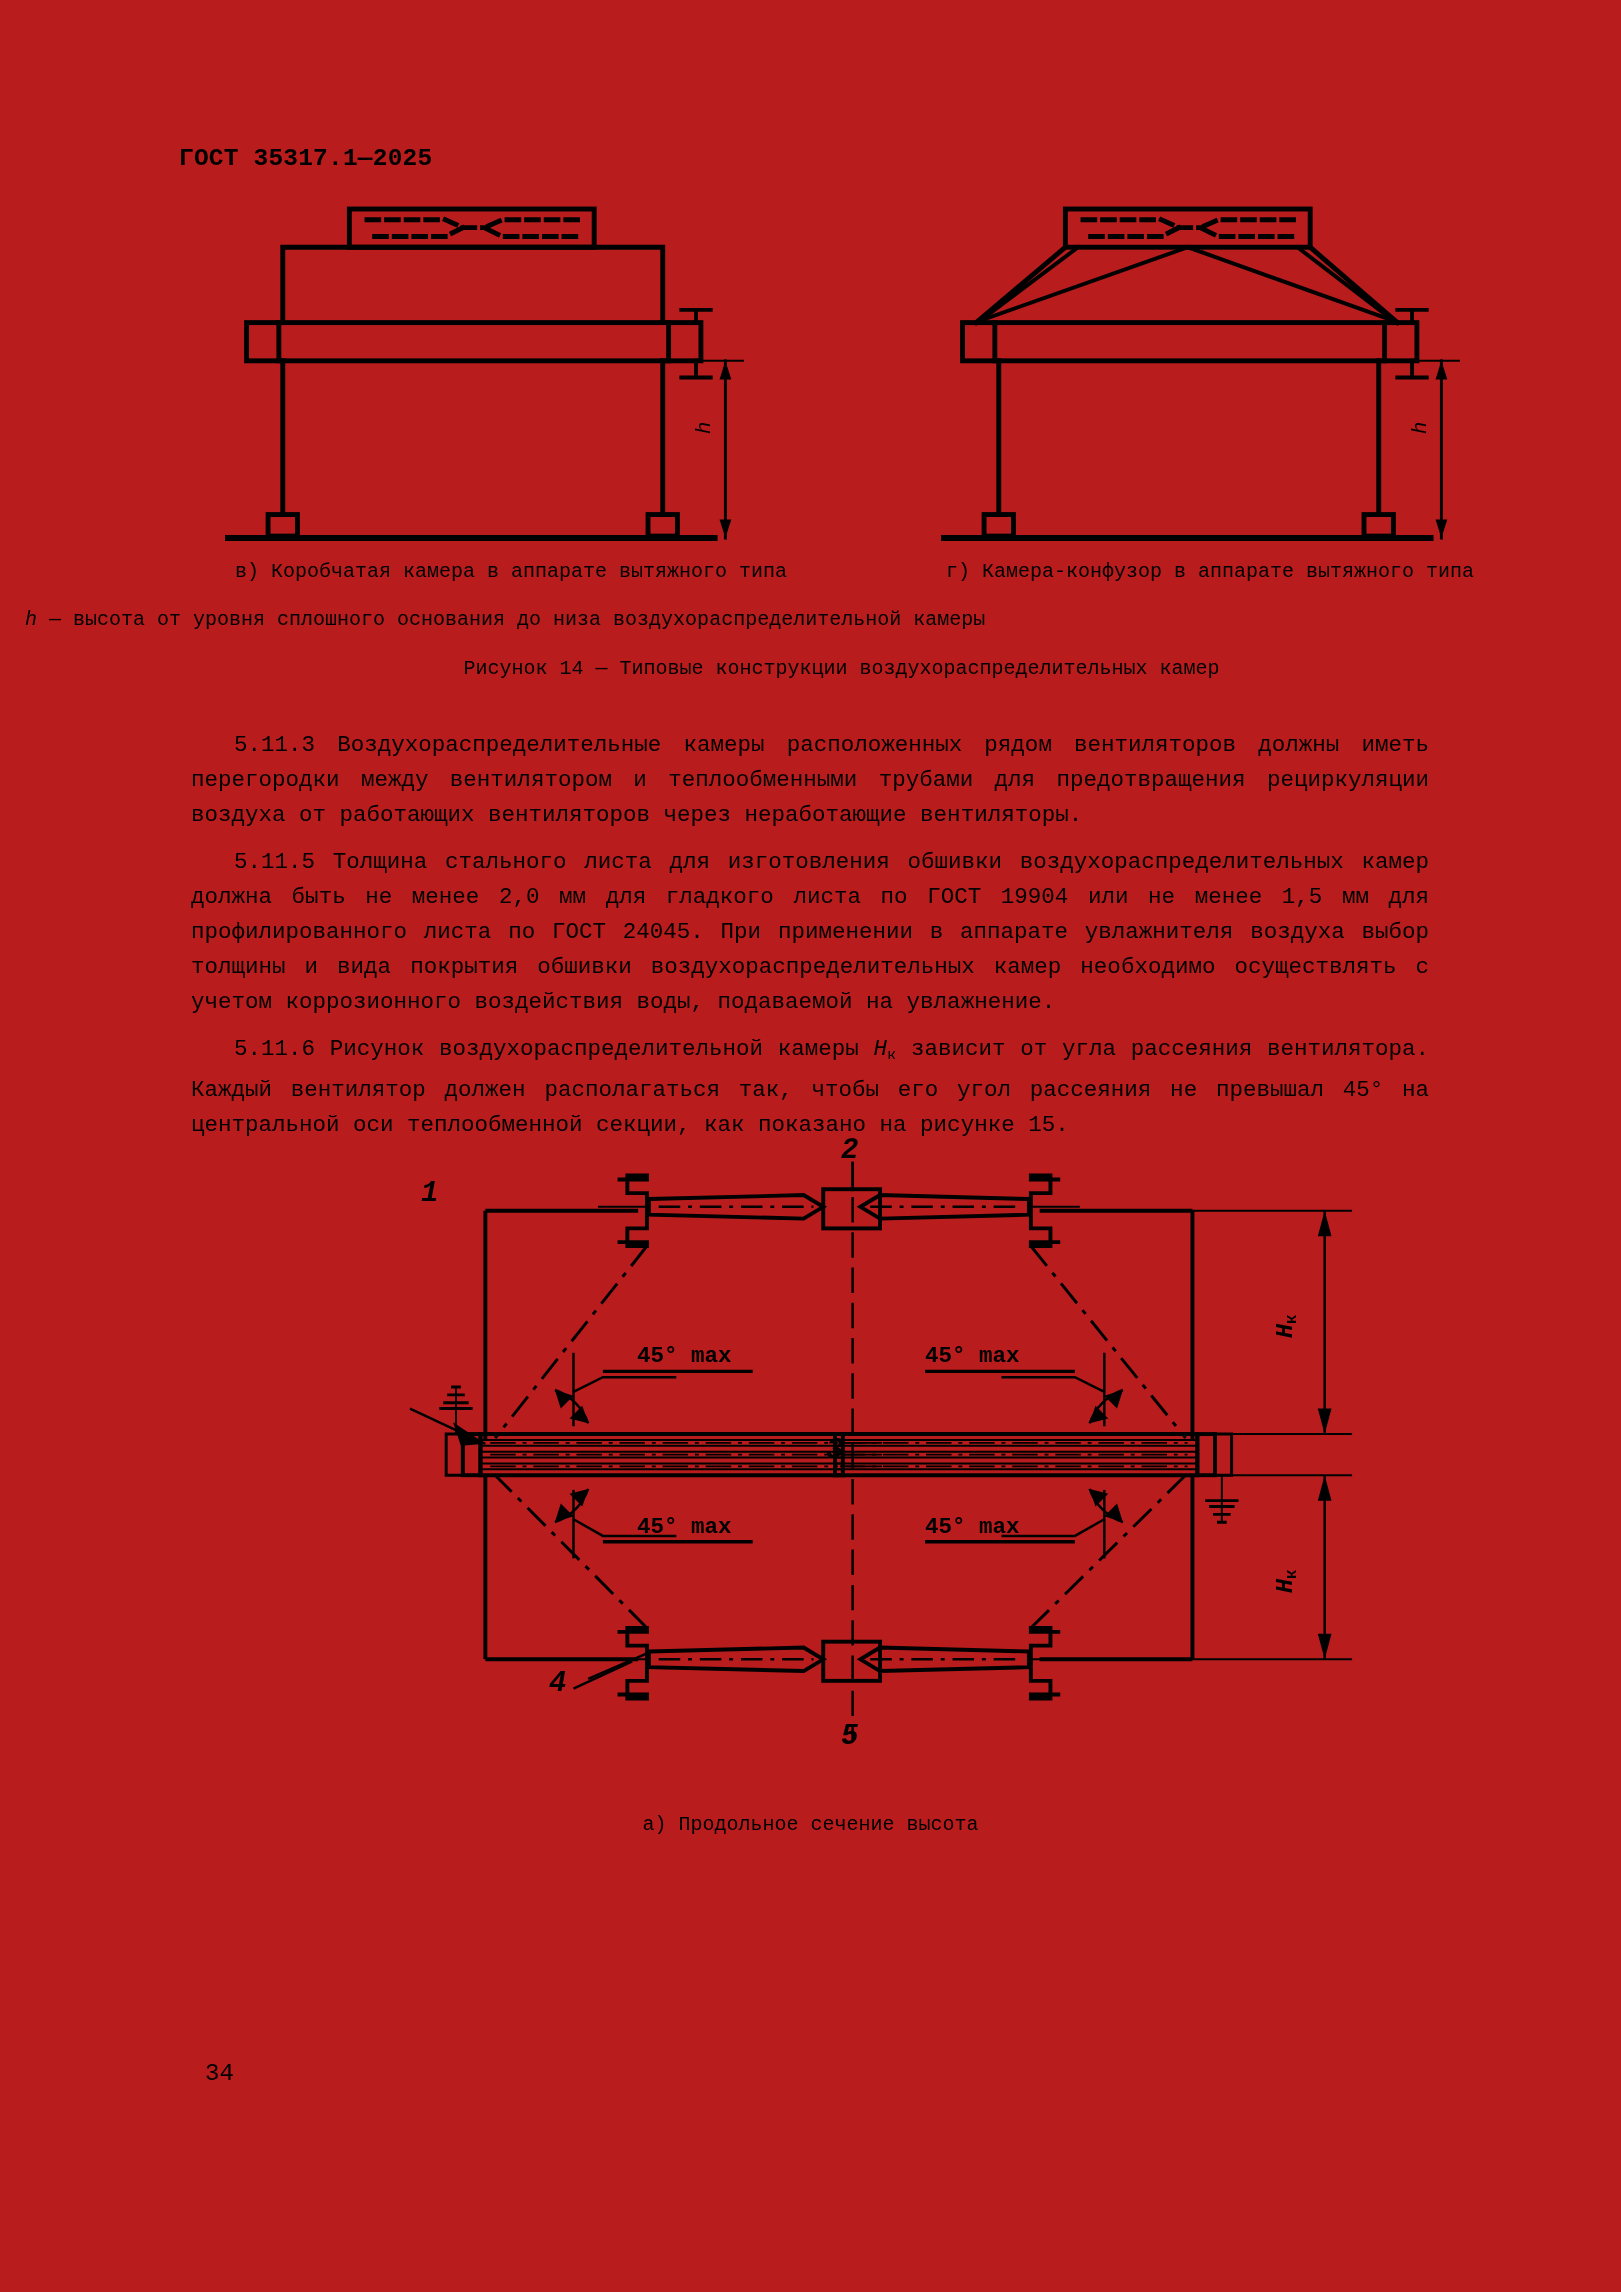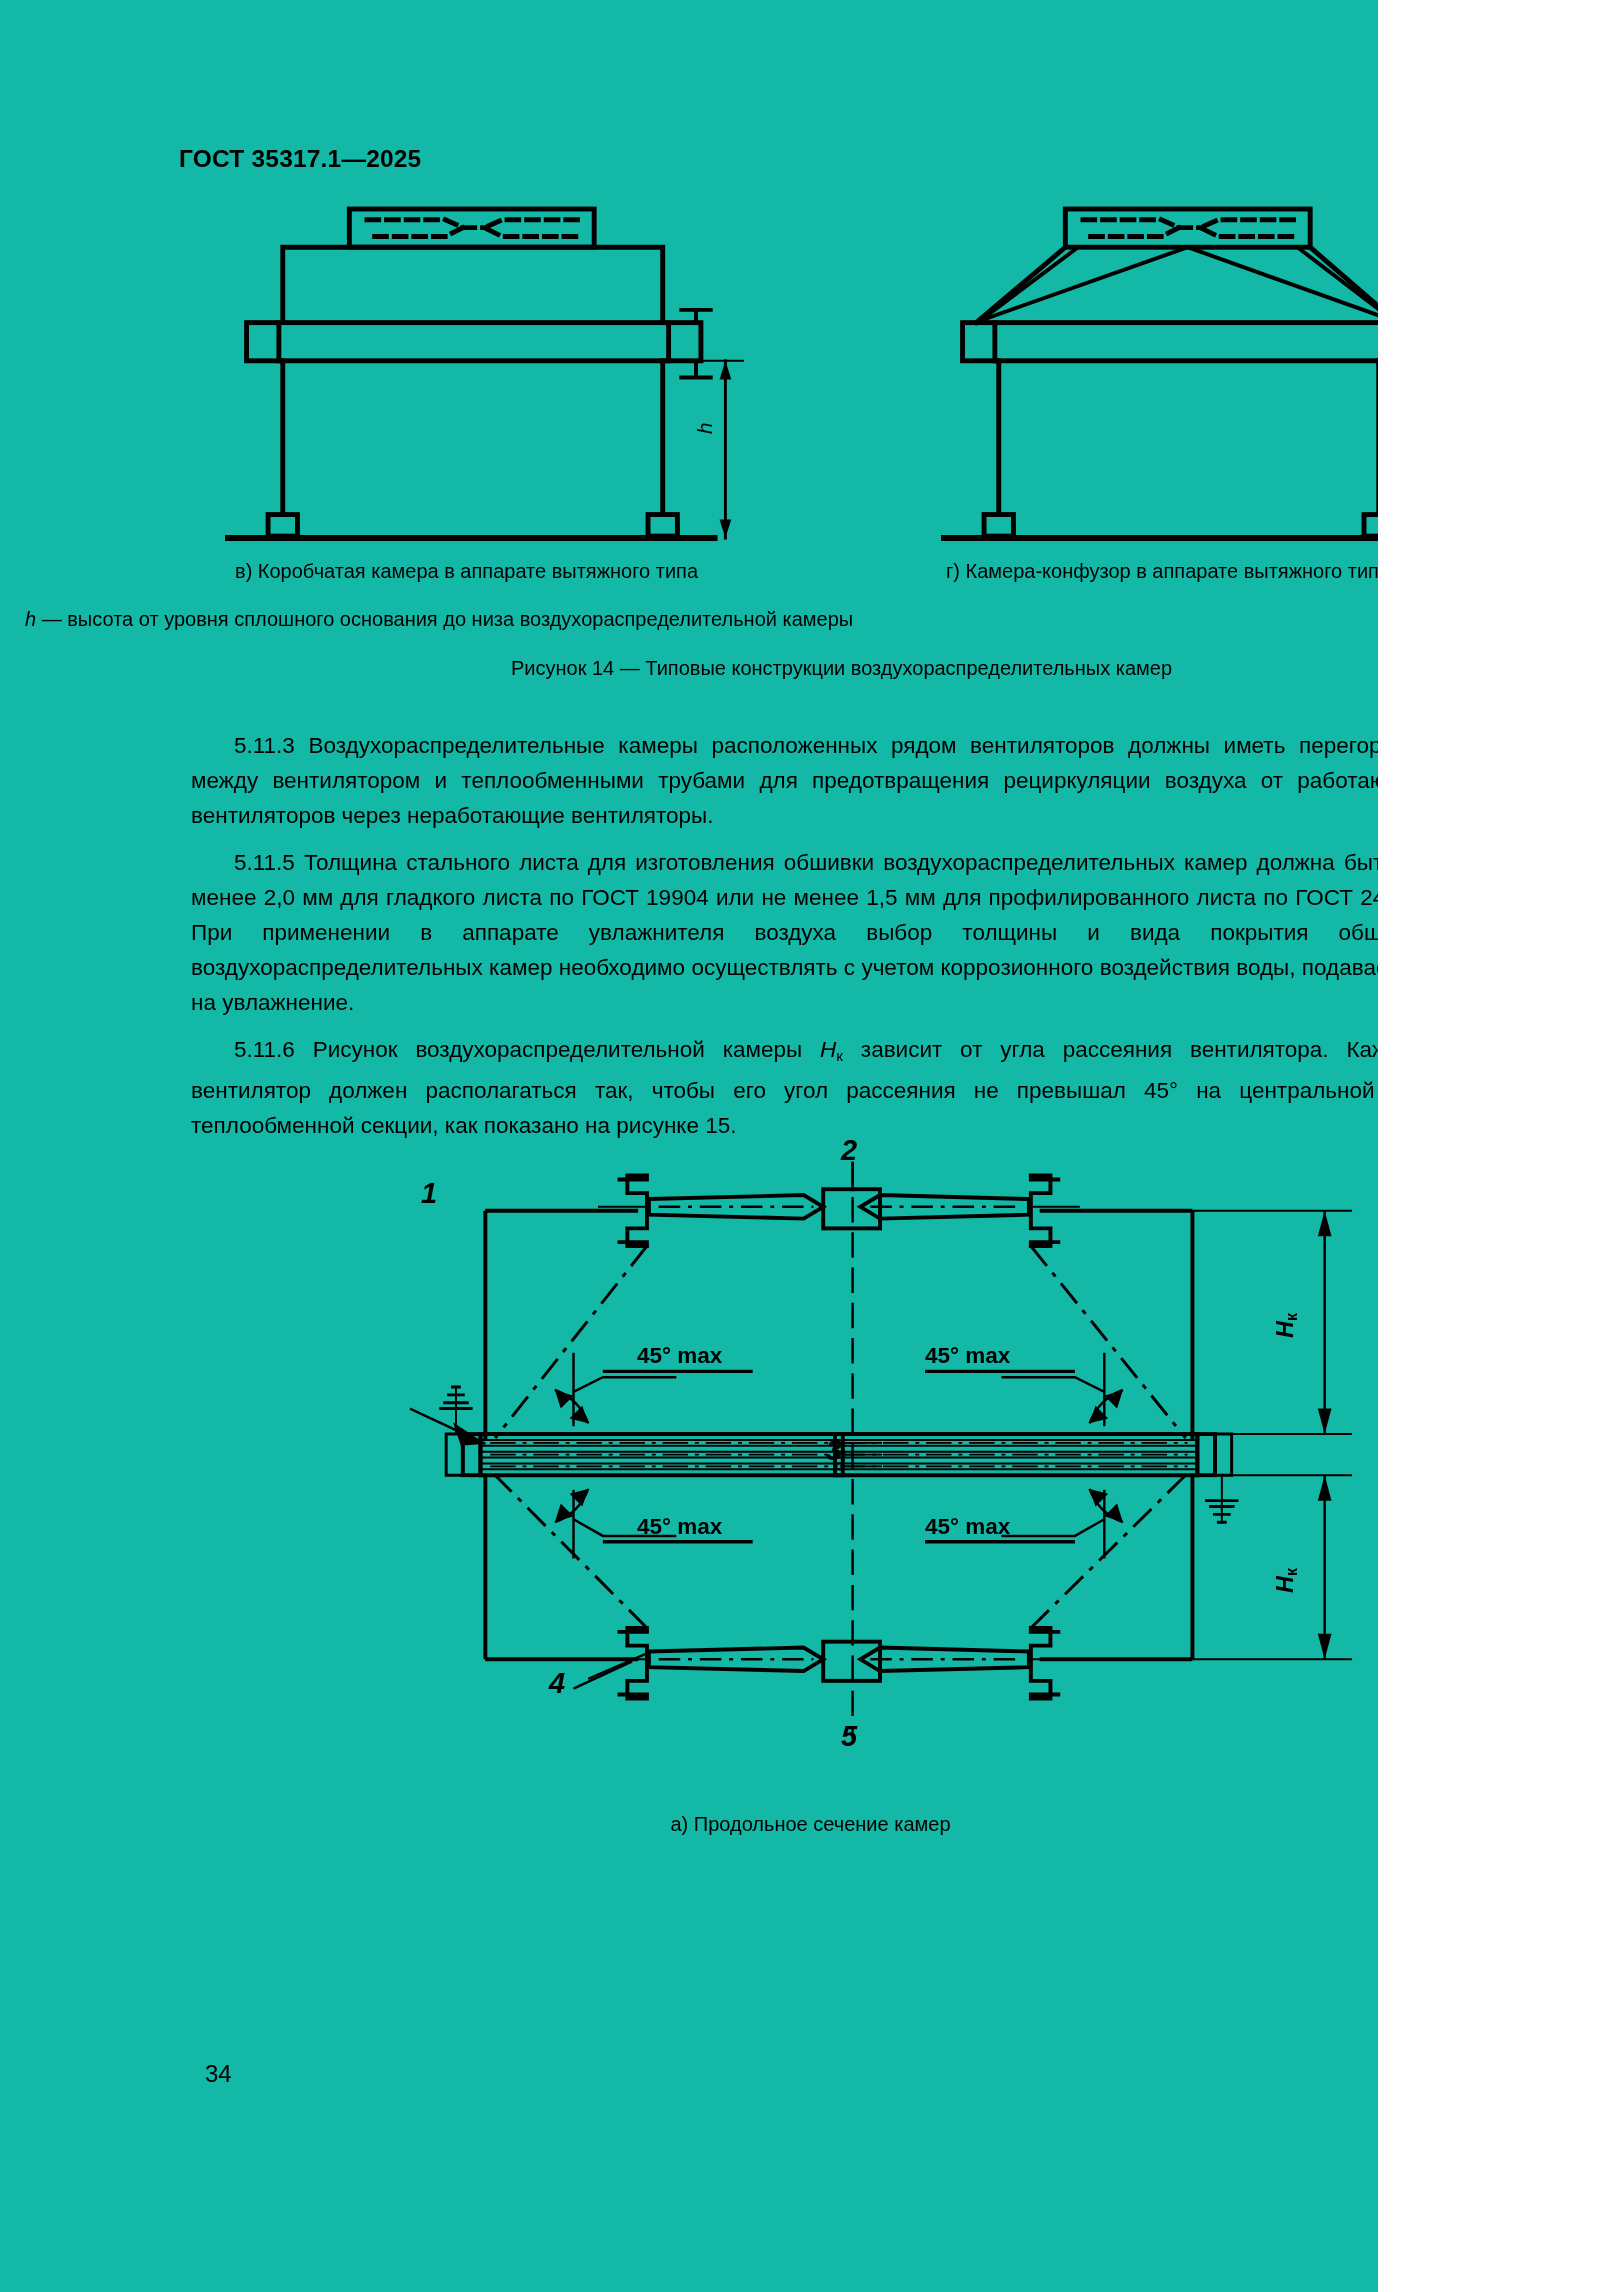--- a/index.html
+++ b/index.html
@@ -6,24 +6,25 @@
     margin: 0;
     padding: 0;
     background: #ffffff;
   }
   body {
     font-family: "Liberation Sans", sans-serif;
     color: #000000;
   }
   .page {
     position: relative;
-    width: 1378px;
+    width: 1621px;
     height: 2293px;
-    background: #14b8a6;
+    background: #b91c1c;
     overflow: hidden;
+    font-family: Liberation Mono, monospace;
   }
 
   
   .doc-header {
     position: absolute;
     left: 179px;
     top: 145px;
     font-size: 24.5px;
     font-weight: bold;
     letter-spacing: 0.2px;
@@ -375,18 +376,18 @@
     <div style="position:absolute;left:925px;top:191px;font-size:22.5px;font-weight:bold;">45° max</div>
     <div style="position:absolute;left:637px;top:362px;font-size:22.5px;font-weight:bold;">45° max</div>
     <div style="position:absolute;left:925px;top:362px;font-size:22.5px;font-weight:bold;">45° max</div>
 
     <div style="position:absolute;left:1272px;top:186px;font-size:23.5px;font-weight:bold;
                 transform:rotate(-90deg);transform-origin:left top;white-space:nowrap;"><span class="ital">H</span><sub class="k">к</sub></div>
     <div style="position:absolute;left:1272px;top:441px;font-size:23.5px;font-weight:bold;
                 transform:rotate(-90deg);transform-origin:left top;white-space:nowrap;"><span class="ital">H</span><sub class="k">к</sub></div>
   </div>
 
-  <div class="fig15cap">а) Продольное сечение камер</div>
+  <div class="fig15cap">а) Продольное сечение высота</div>
 
   <div class="page-number">34</div>
 
 </div>
 
 
 </body></html>

